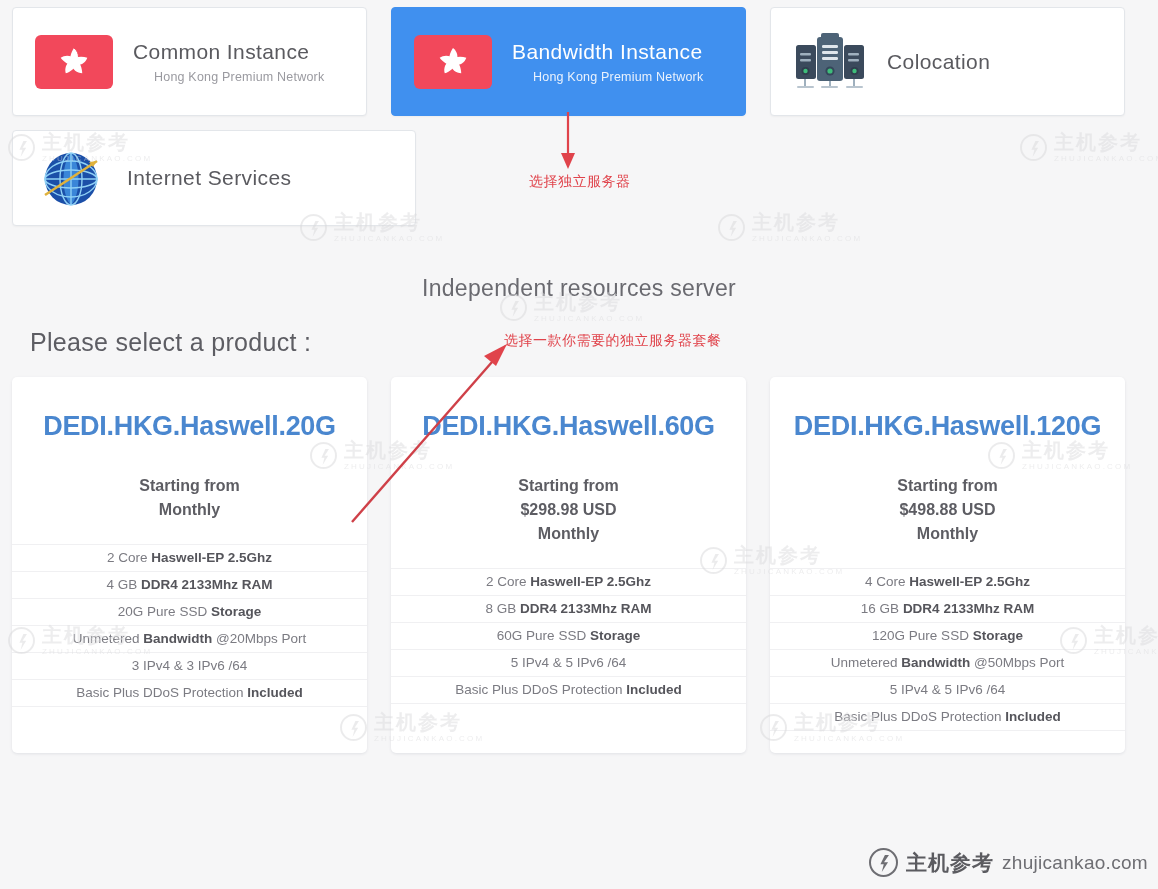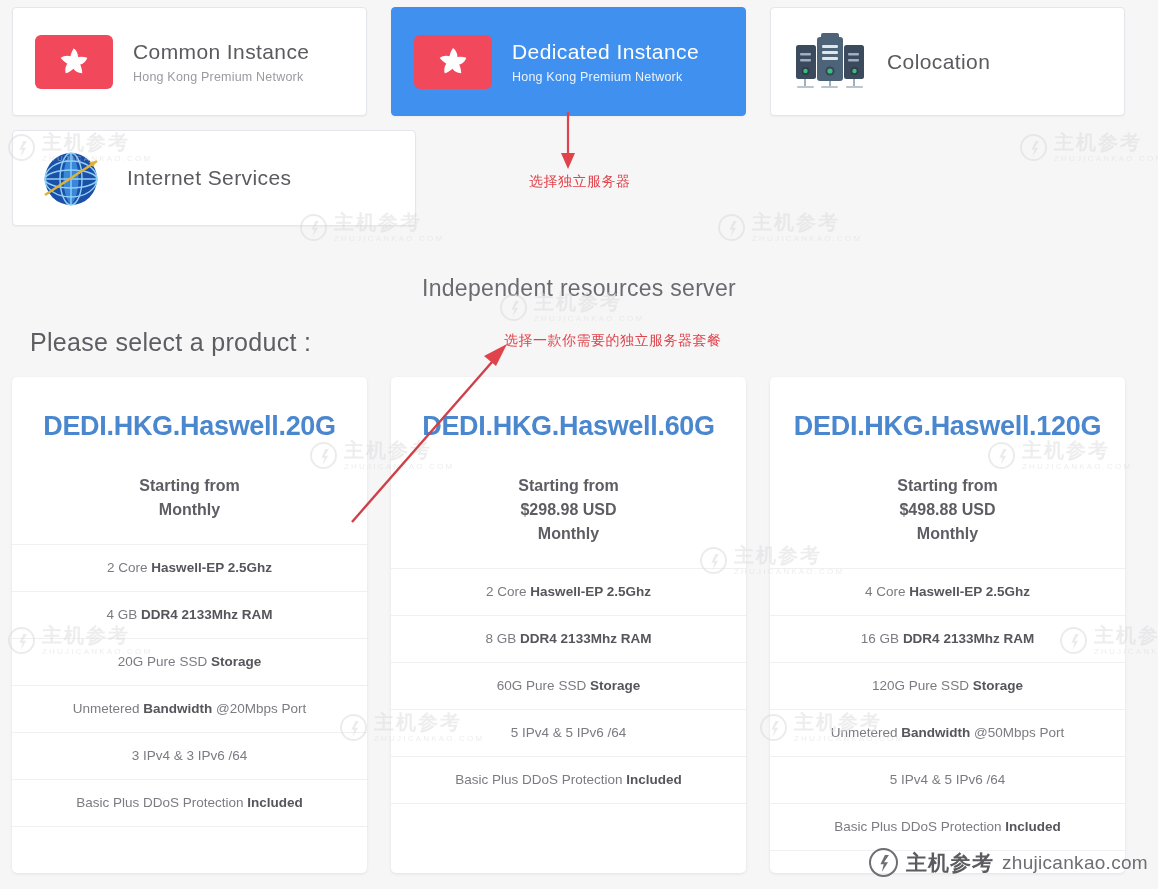--- a/index.html
+++ b/index.html
@@ -130,20 +130,21 @@
   .cat-texts { display: flex; flex-direction: column; gap: 6px; }
   .cat-title {
     font-size: 21px;
     color: #5a5a5f;
     letter-spacing: .4px;
   }
   .cat-sub {
     font-size: 12.5px;
     color: #9a9aa0;
     letter-spacing: .2px;
+    margin-left: 21px;
   }
   .cat-card.selected .cat-title { color: #ffffff; }
   .cat-card.selected .cat-sub { color: #eaf2fd; }
 
   
   .flag-hk {
     width: 78px; height: 54px;
     border-radius: 6px;
     background: #f2485b;
     position: relative;
@@ -230,21 +231,21 @@
     font-weight: bold;
     color: #5d5d63;
     line-height: 24px;
     margin-bottom: 22px;
   }
   .spec {
     text-align: center;
     font-size: 13.5px;
     color: #7b7b82;
     border-top: 1px solid #f0f0f2;
-    padding: 14px 6px;
+    padding: 4px 6px;
     line-height: 18px;
   }
   .spec b { color: #55555b; font-weight: bold; }
   .spec.last { border-bottom: 1px solid #f0f0f2; }
 </style>
 </head>
 <body>
 
 <div id="watermarks">
     <div class="wm" style="left: 8px; top: 132px;">
@@ -382,21 +383,21 @@
             <g transform="rotate(216)">
                 <path d="M0,-14 C4,-11 6,-5 3,0 C1,3 -2,3 -3,1 C-5,-3 -3,-10 0,-14 Z"></path>
               </g>
             <g transform="rotate(288)">
                 <path d="M0,-14 C4,-11 6,-5 3,0 C1,3 -2,3 -3,1 C-5,-3 -3,-10 0,-14 Z"></path>
               </g>
           </g>
         </svg>
       </div>
       <div class="cat-texts">
-        <div class="cat-title">Dedicated Instance</div>
+        <div class="cat-title">Bandwidth Instance</div>
         <div class="cat-sub">Hong Kong Premium Network</div>
       </div>
     </div>
 
     <div class="cat-card">
       <div class="srv-icon">
         <svg viewBox="0 0 74 62" width="74" height="62" aria-hidden="true">
           <rect x="3" y="14" width="20" height="34" rx="2.5" fill="#3b4a5c"></rect>
           <rect x="51" y="14" width="20" height="34" rx="2.5" fill="#3b4a5c"></rect>
           <rect x="24" y="6" width="26" height="44" rx="3" fill="#4d6377"></rect>

